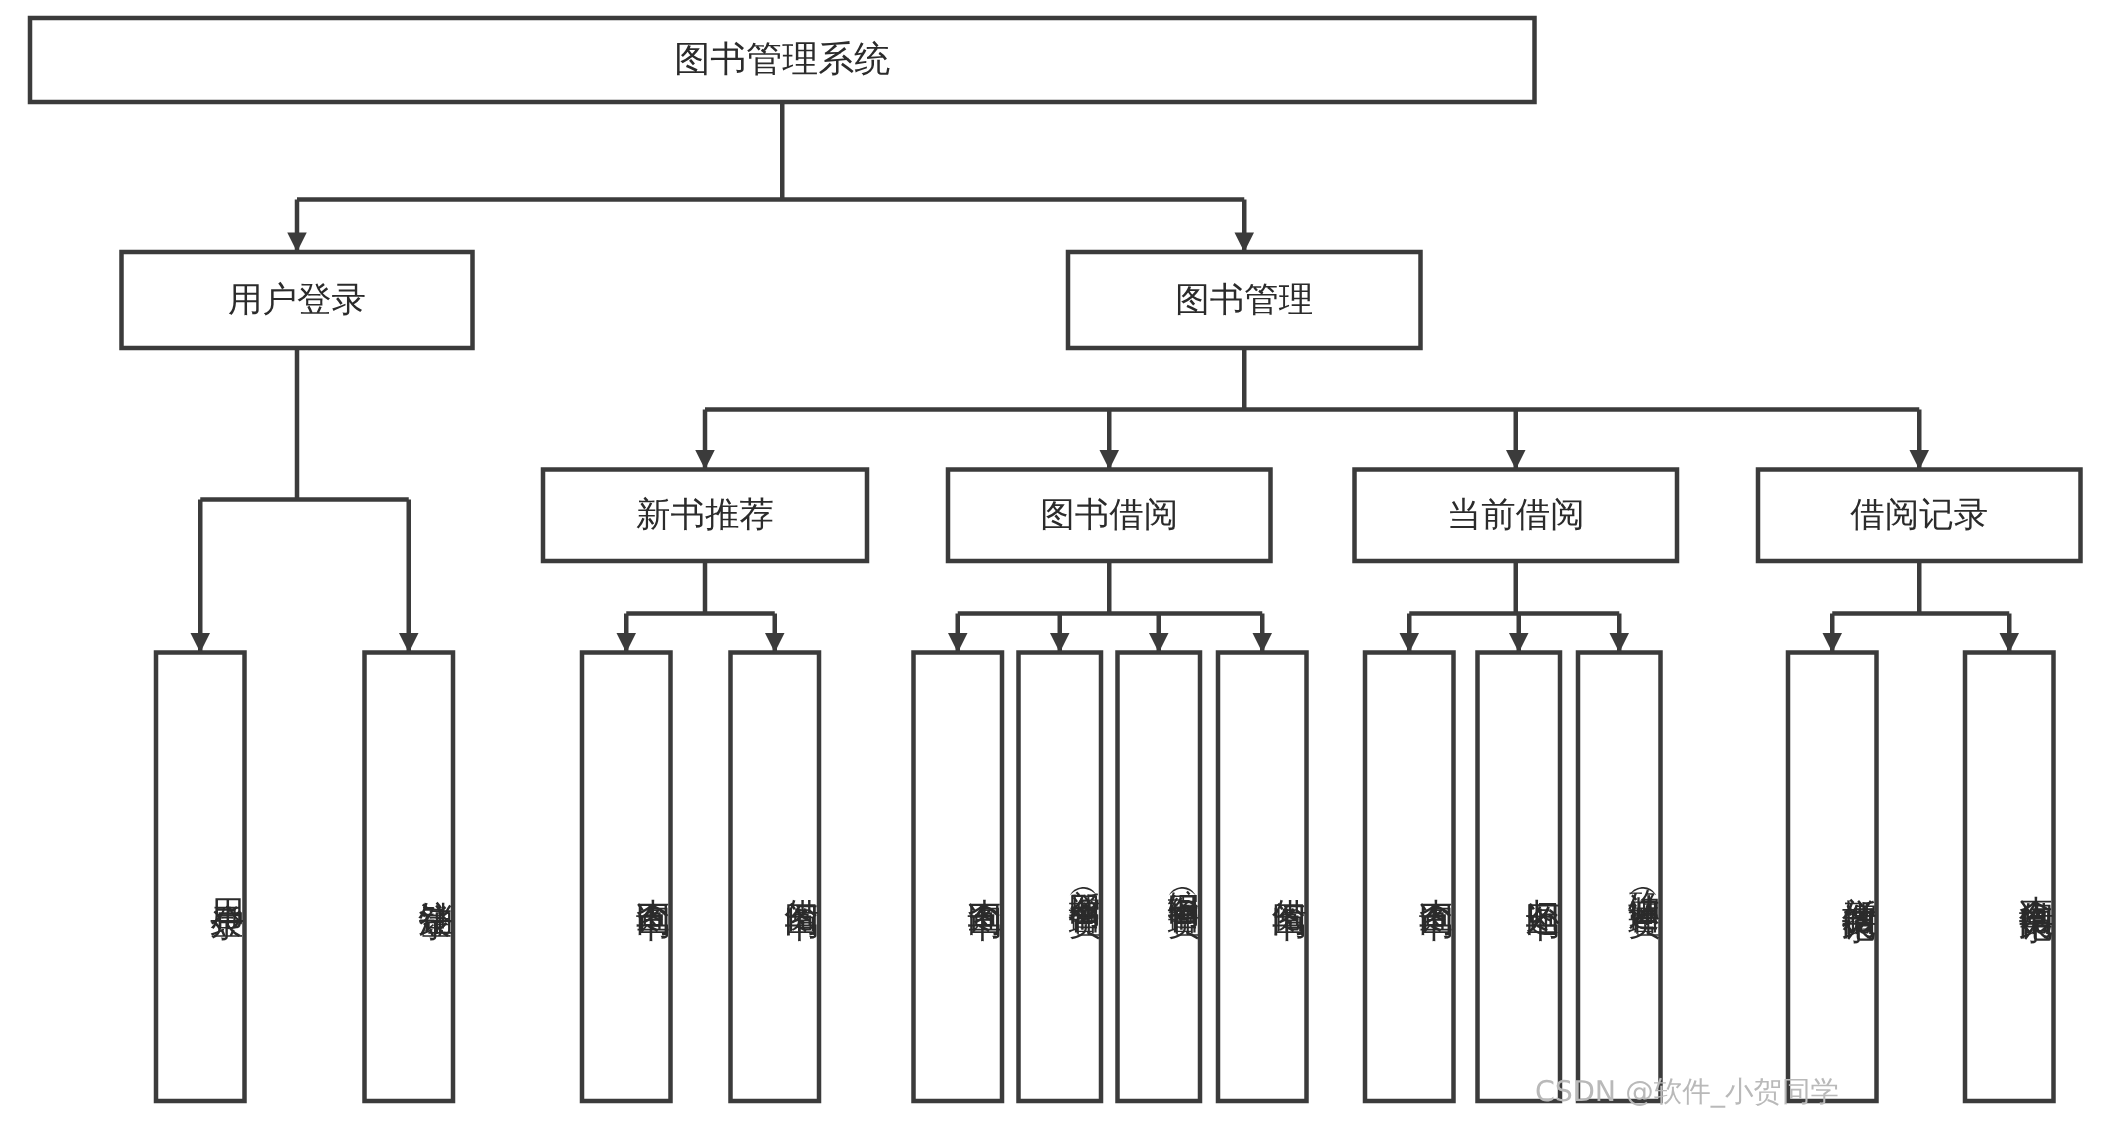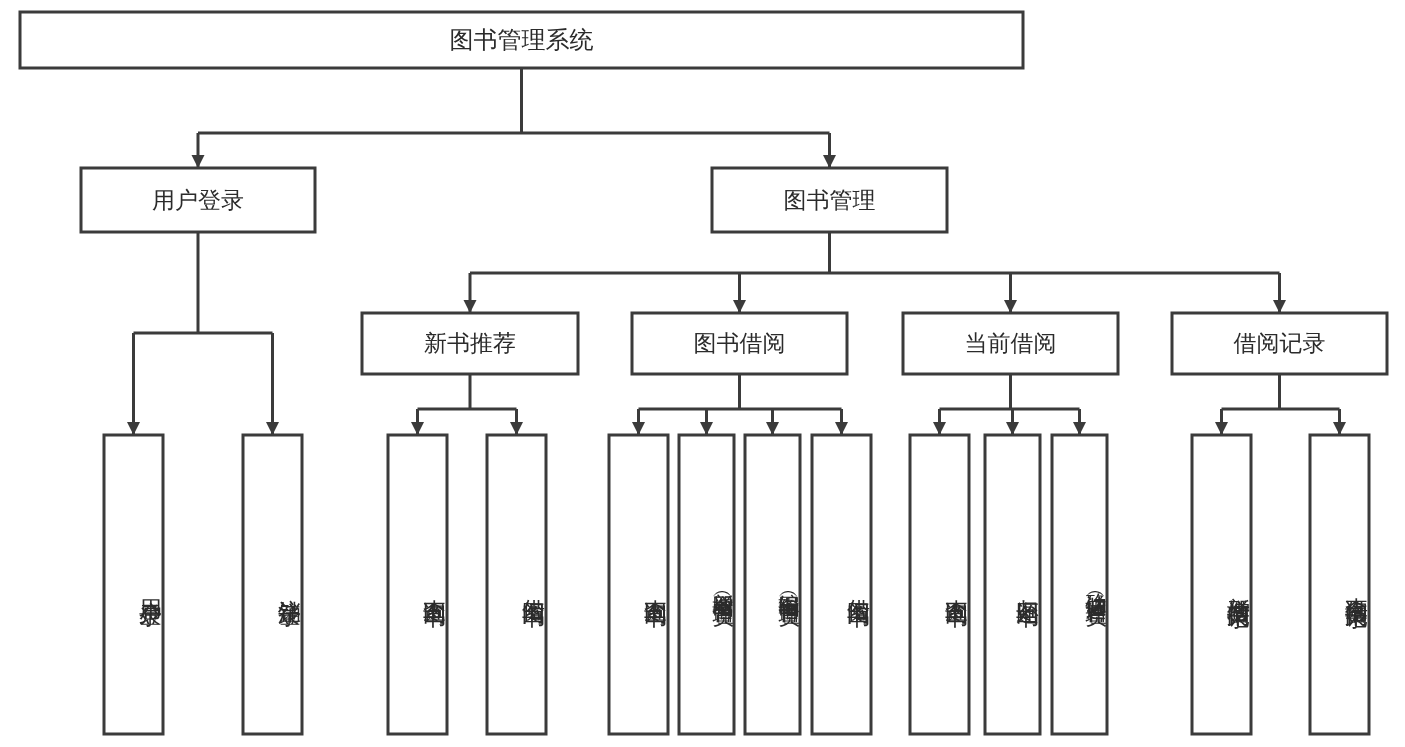--- a/index.html
+++ b/index.html
@@ -221,13 +221,14 @@
       <div class="vlabel" style="left: 679px; width: 55px; top: 437px; height: 295px; font-size: 21px;">新增图书（管理员）</div>
       <div class="vlabel" style="left: 745px; width: 55px; top: 437px; height: 295px; font-size: 21px;">编辑图书（管理员）</div>
       <div class="vlabel" style="left: 812px; width: 59px; top: 484.5px; height: 200px; font-size: 23px;">借阅图书</div>
       <div class="vlabel" style="left: 910px; width: 59px; top: 484.5px; height: 200px; font-size: 23px;">查询图书</div>
       <div class="vlabel" style="left: 985px; width: 55px; top: 484.5px; height: 200px; font-size: 23px;">归还图书</div>
       <div class="vlabel" style="left: 1052px; width: 55px; top: 437px; height: 295px; font-size: 21px;">确认归还（管理员）</div>
       <div class="vlabel" style="left: 1192px; width: 59px; top: 459.5px; height: 250px; font-size: 23px;">新增借阅记录</div>
       <div class="vlabel" style="left: 1310px; width: 59px; top: 459.5px; height: 250px; font-size: 23px;">查询借阅记录</div>
     </div>
 
+  <div class="watermark">CSDN @软件_小贺同学</div>
 </div>
 
 </body></html>

